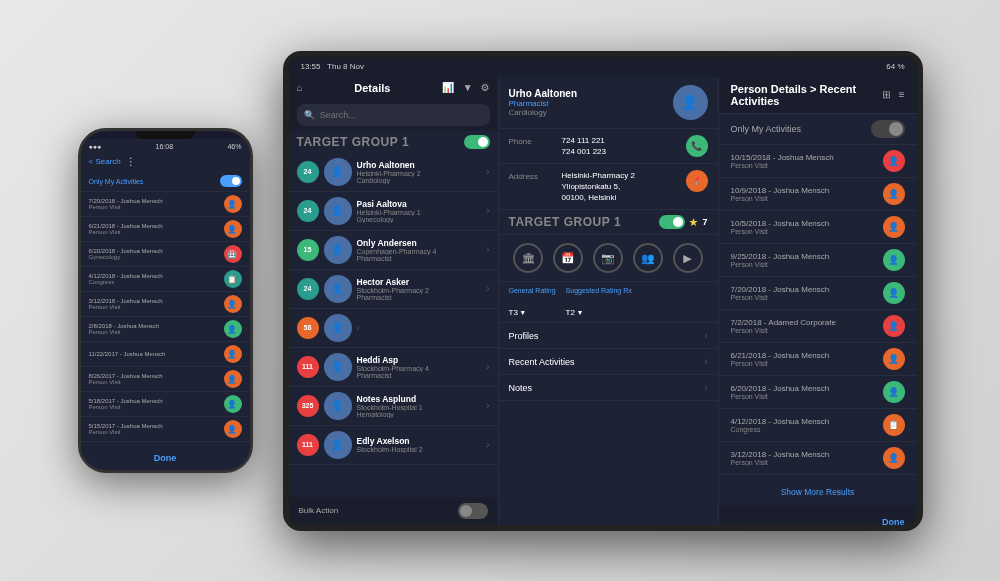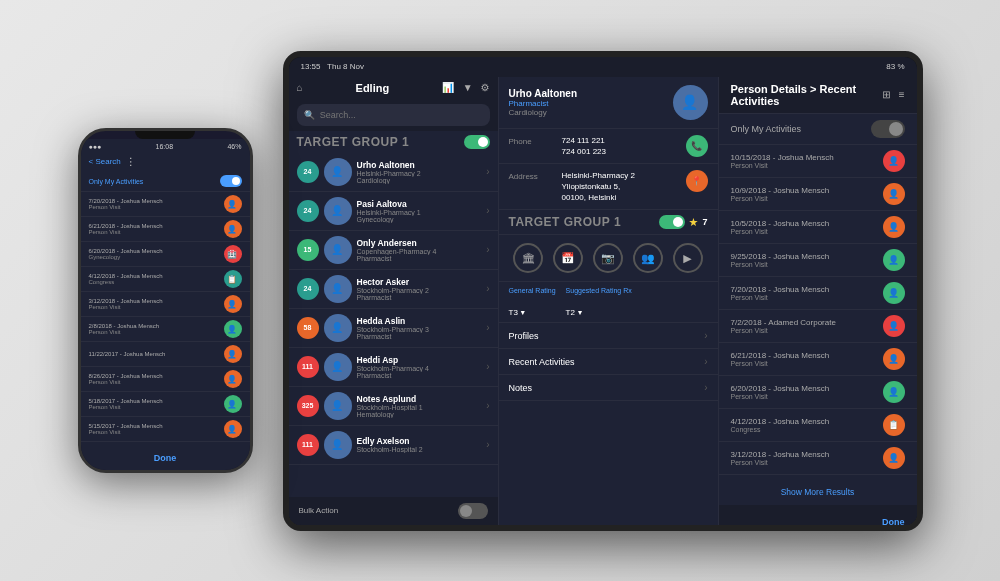--- a/index.html
+++ b/index.html
@@ -710,30 +710,30 @@
       <span class="phone-done-btn">Done</span>
     </div>
   </div>
 
   <div class="tablet">
     <div class="tablet-status-bar">
       <span>
         <span>13:55</span> &nbsp;
         <span>Thu 8 Nov</span>
       </span>
-      <span>83 %</span>
+      <span>64 %</span>
     </div>
     <div class="tablet-body">
 
       <div class="search-panel">
         <div class="search-panel-header">
           <div class="search-panel-icons">
             <span class="header-icon">⌂</span>
           </div>
-          <span class="header-title">Edling</span>
+          <span class="header-title">Details</span>
           <div class="search-panel-icons">
             <span class="header-icon">📊</span>
             <span class="header-icon">▼</span>
             <span class="header-icon">⚙</span>
           </div>
         </div>
         <div class="search-box-wrap">
           <div class="search-input-field">
             <span style="color:#888;margin-right:4px;font-size:9px">🔍</span>
             <input type="text" placeholder="Search..." style="">
@@ -780,25 +780,20 @@
             <div class="contact-info">
               <div class="contact-name">Hector Asker</div>
               <div class="contact-sub">Stockholm-Pharmacy 2</div>
               <div class="contact-sub">Pharmacist</div>
             </div>
             <span class="contact-chevron">›</span>
           </div>
           <div class="contact-item">
             <div class="contact-badge badge-orange">58</div>
             <div class="contact-avatar">👤</div>
-            <div class="contact-info">
-              <div class="contact-name">Hedda Aslin</div>
-              <div class="contact-sub">Stockholm-Pharmacy 3</div>
-              <div class="contact-sub">Pharmacist</div>
-            </div>
             <span class="contact-chevron">›</span>
           </div>
           <div class="contact-item">
             <div class="contact-badge badge-red">111</div>
             <div class="contact-avatar">👤</div>
             <div class="contact-info">
               <div class="contact-name">Heddi Asp</div>
               <div class="contact-sub">Stockholm-Pharmacy 4</div>
               <div class="contact-sub">Pharmacist</div>
             </div>

